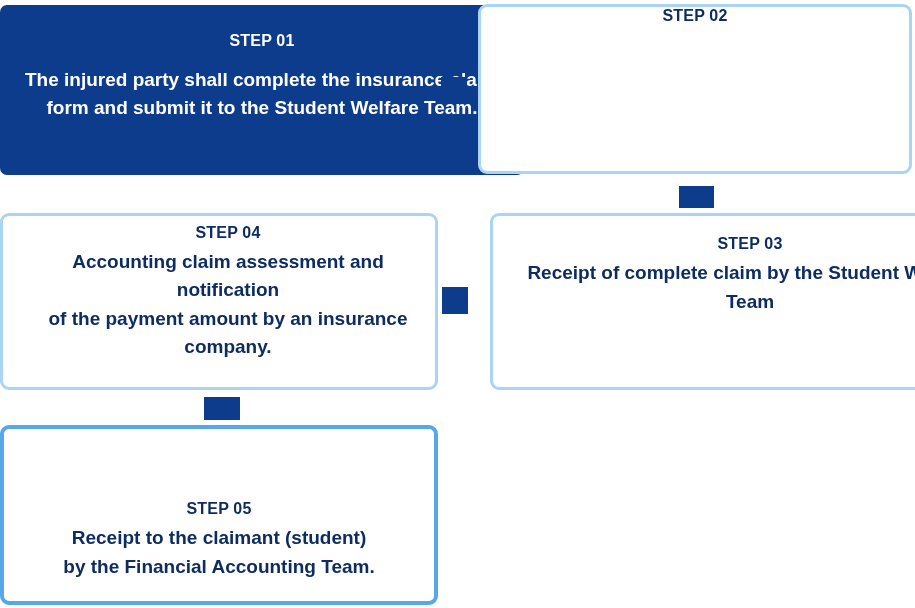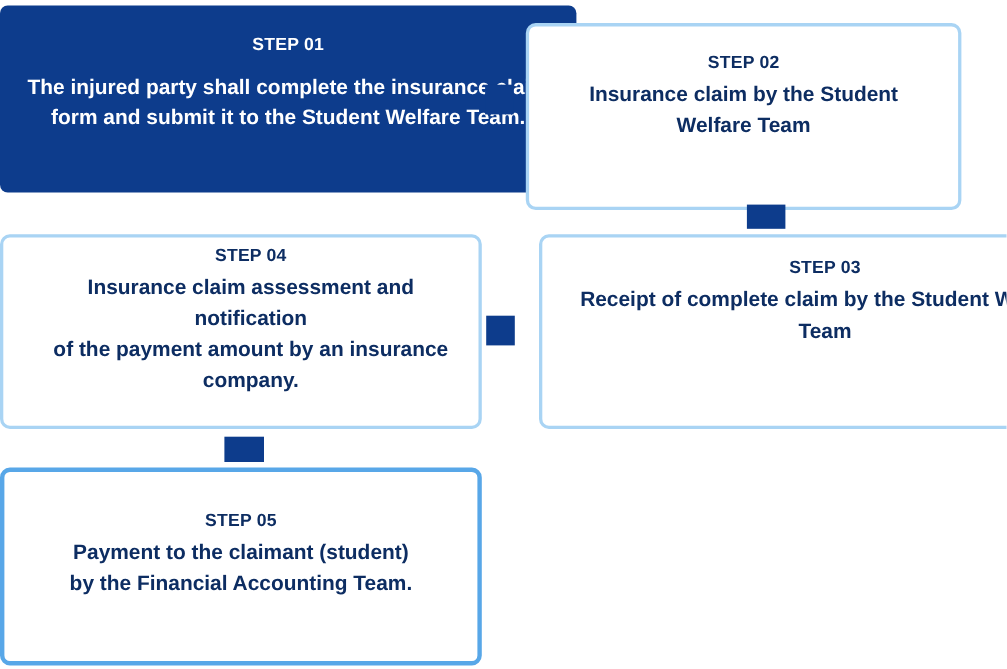--- a/index.html
+++ b/index.html
@@ -48,25 +48,25 @@
     letter-spacing:.2px;
   }
   .step-text{
     font-weight:bold;
     font-size:19px;
     line-height:1.5;
     white-space:pre-line;
   }
   .box-1{left:0px;   top:5px;   width:524px; height:170px; padding-bottom:26px; border-radius:7px;}
   .box-1 .step-label{margin-bottom:16px;}
-  .box-2{left:478px; top:21px;   width:396px; height:170px; padding-bottom:34px;}
+  .box-2{left:478px; top:4px;   width:434px; height:170px; padding-bottom:34px;justify-content:space-between;}
   .box-3{left:478px; top:213px; width:520px; height:177px; padding-bottom:52px;margin-left:12px;}
   .box-4{left:0px;   top:213px; width:438px; height:177px; padding-bottom:18px;padding-left:36px;}
   .box-5{left:0px;   top:425px; width:438px; height:180px; padding-bottom:20px;
-         border-width:4px; border-color:var(--step5-border);}
+         border-width:4px; border-color:var(--step5-border);justify-content:flex-end;}
   .connector{
     position:absolute;
     background:var(--primary-dark);
   }
   .conn-1{left:441px; top:77px;  width:26px; height:27px;}
   .conn-2{left:679px; top:186px; width:35px; height:22px;}
   .conn-3{left:442px; top:287px; width:26px; height:27px;}
   .conn-4{left:204px; top:397px; width:36px; height:23px;}
 </style>
 </head>
@@ -75,37 +75,36 @@
 <div class="canvas">
 
   <div class="step-box box-filled box-1">
     <div class="step-label">STEP 01</div>
     <div class="step-text">The injured party shall complete the insurance claim
 form and submit it to the Student Welfare Team.</div>
   </div>
 
   <div class="step-box box-outline box-2">
     <div class="step-label">STEP 02</div>
-    <div class="step-text">Insurance claim by the Student Welfare Team</div>
   </div>
 
   <div class="step-box box-outline box-3">
     <div class="step-label">STEP 03</div>
     <div class="step-text">Receipt of complete claim by the Student Welfare Team</div>
   </div>
 
   <div class="step-box box-outline box-4">
     <div class="step-label">STEP 04</div>
-    <div class="step-text">Insurance claim assessment and notification
+    <div class="step-text">Accounting claim assessment and notification
 of the payment amount by an insurance company.</div>
   </div>
 
   <div class="step-box box-outline box-5">
     <div class="step-label">STEP 05</div>
-    <div class="step-text">Payment to the claimant (student)
+    <div class="step-text">Receipt to the claimant (student)
 by the Financial Accounting Team.</div>
   </div>
 
   <div class="connector conn-1"></div>
   <div class="connector conn-2"></div>
   <div class="connector conn-3"></div>
   <div class="connector conn-4"></div>
 
 </div>
 

